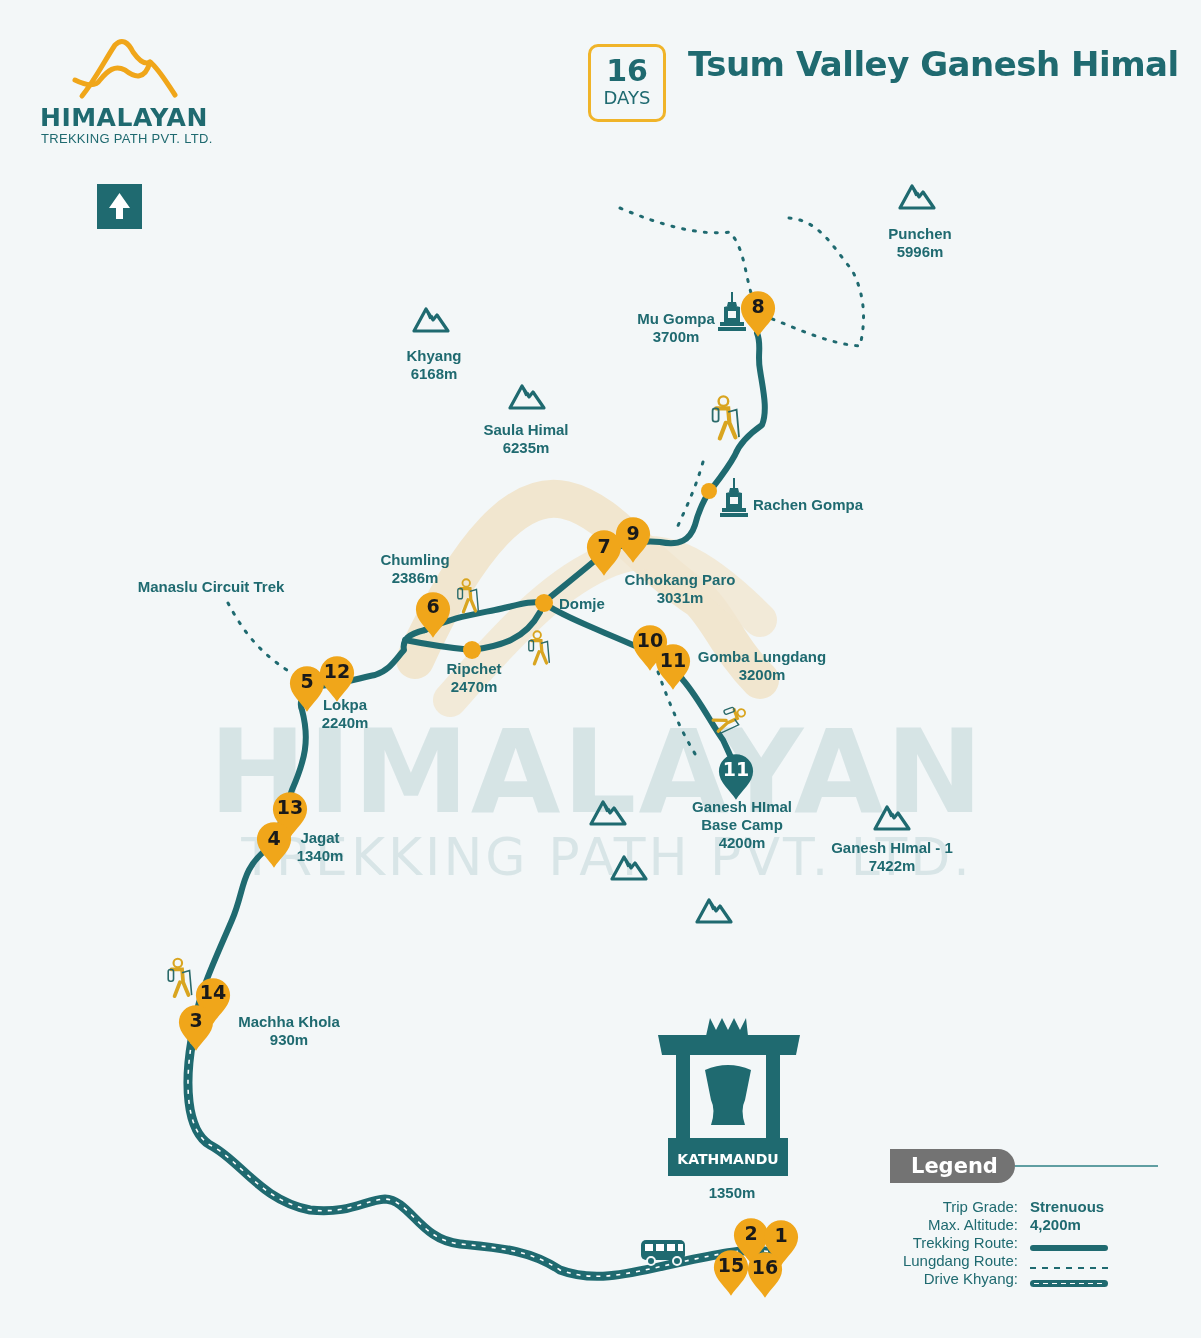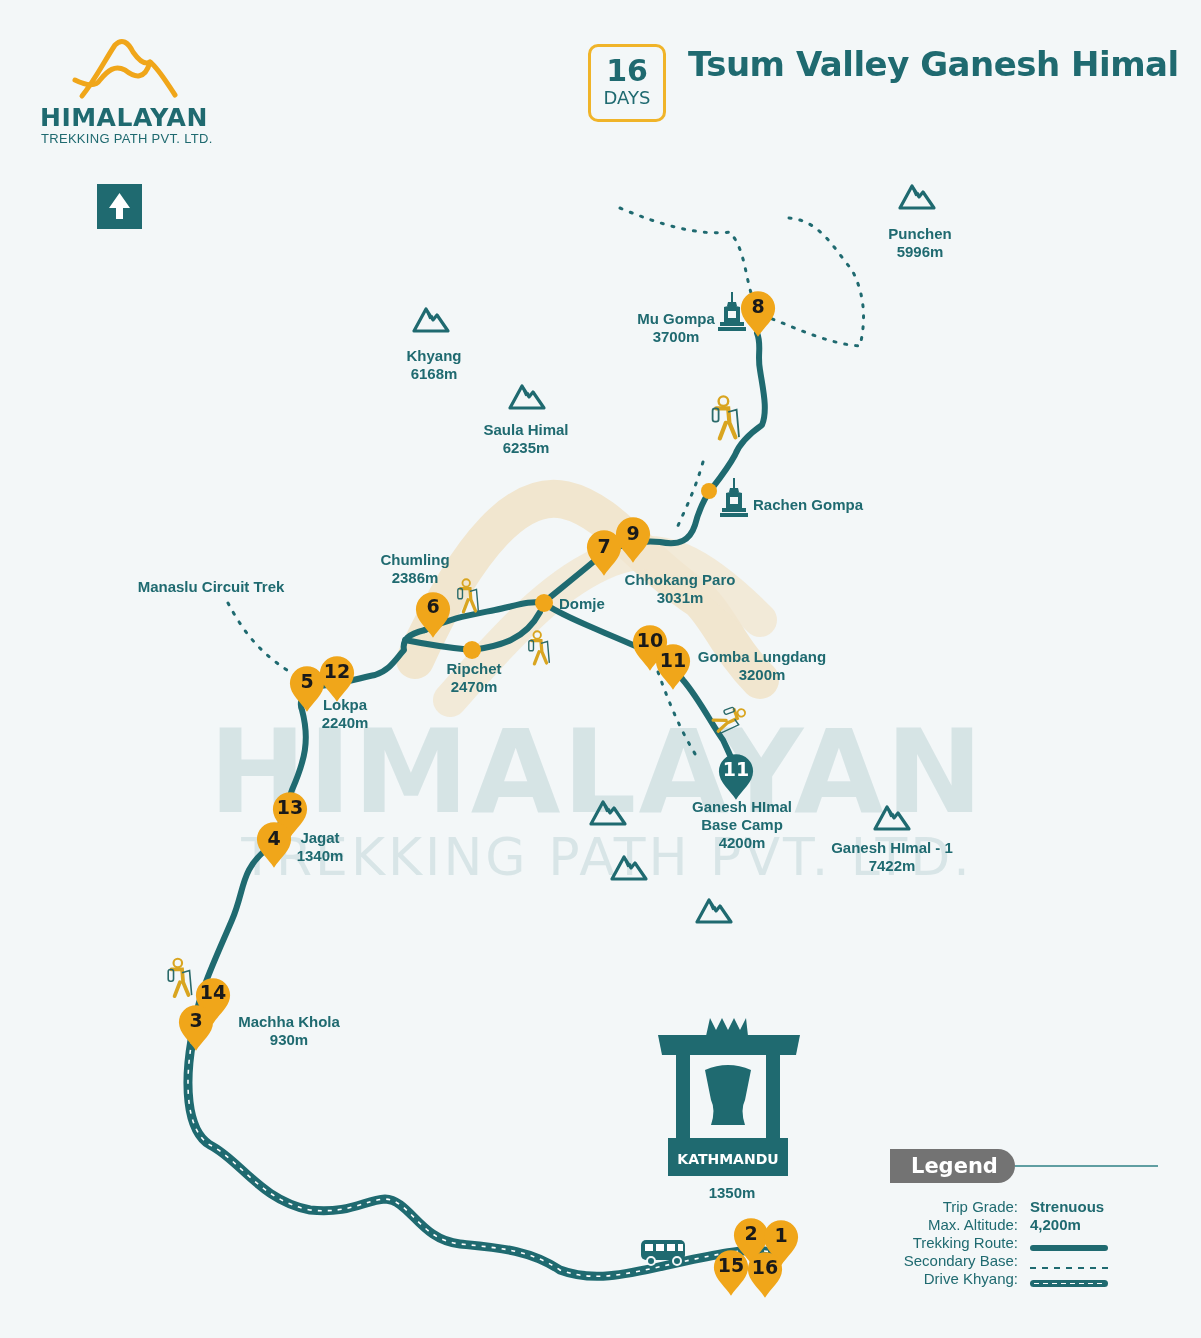--- a/index.html
+++ b/index.html
@@ -266,20 +266,20 @@
   </div>
   <div class="lrow">
     <span class="lkey">Max. Altitude:</span>
     <span class="lval">4,200m</span>
   </div>
   <div class="lrow">
     <span class="lkey">Trekking Route:</span>
     <span class="sw-trek"></span>
   </div>
   <div class="lrow">
-    <span class="lkey">Secondary Base:</span>
+    <span class="lkey">Lungdang Route:</span>
     <span class="sw-sec"></span>
   </div>
   <div class="lrow">
     <span class="lkey">Drive Khyang:</span>
     <span class="sw-drive"></span>
   </div>
 </div>
 
 </body></html>

